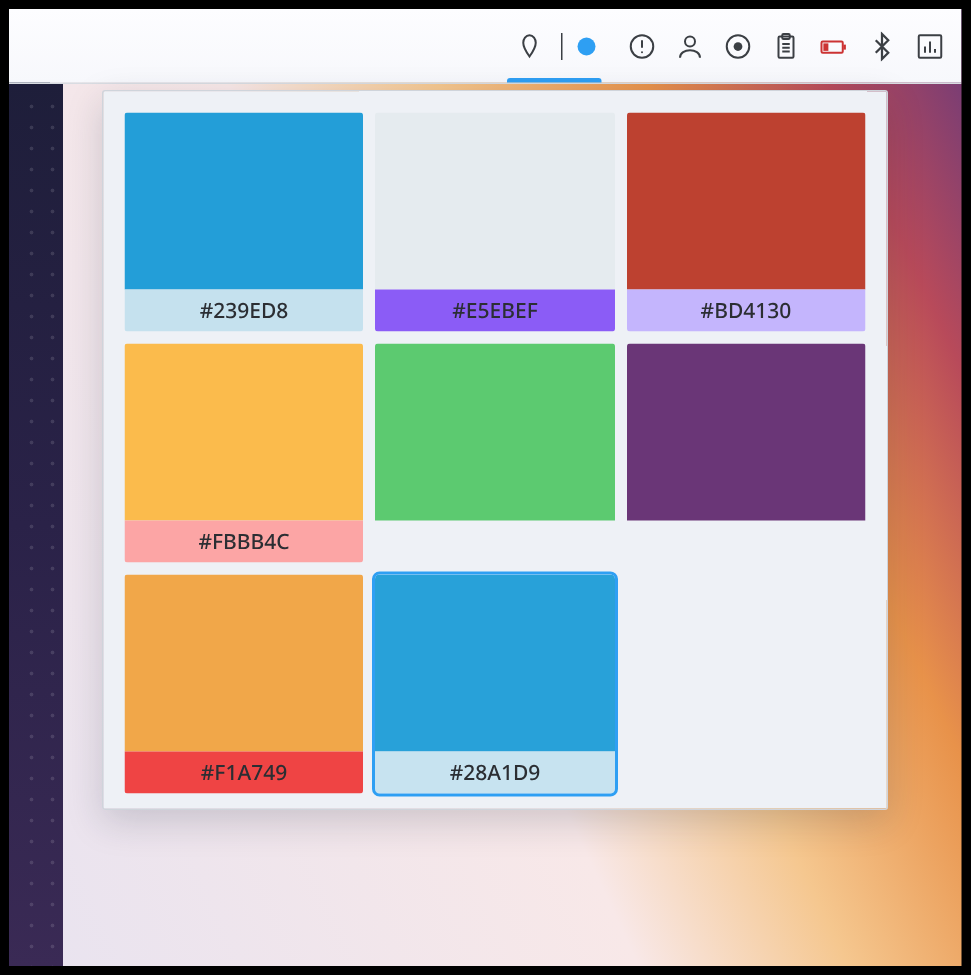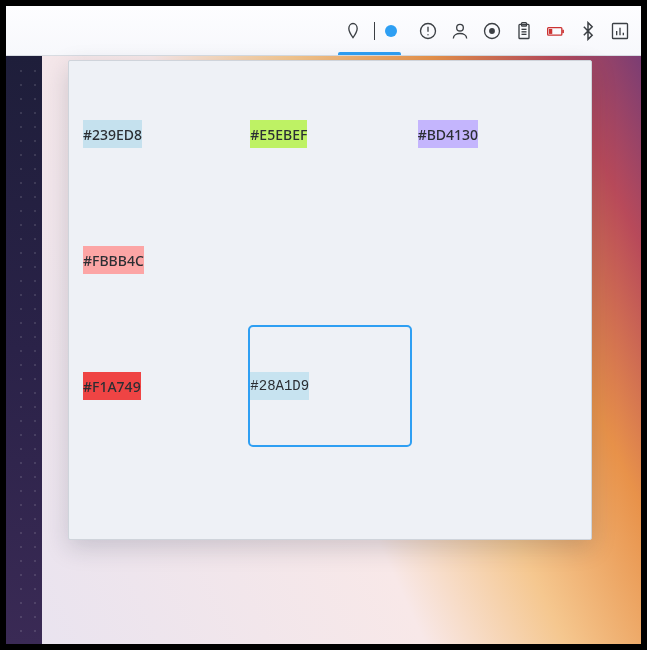--- a/index.html
+++ b/index.html
@@ -46,30 +46,29 @@
   .dot-blue { width:12px; height:12px; border-radius:50%; background:#2e9ff3; }
 
   .popup {
     position: absolute; top: 54px; left: 62px; width: 524px; height: 480px;
     background: #eef1f6; border:1px solid #cfd4db; border-radius:2px;
     box-shadow: 0 8px 24px rgba(30,40,60,.18);
     padding: 14px; overflow-y:auto;
   }
   .grid { display:grid; grid-template-columns: repeat(3, 1fr); gap: 8px; }
   .swatch {
-    display:flex; border-radius:2px; overflow:hidden;
+    display:flex; flex-direction:column; border-radius:2px; overflow:hidden;
     cursor:pointer;
-    align-items:center;
   }
   .swatch .chip { height:118px; }
   .swatch .label {
     height:28px; display:flex; align-items:center; justify-content:center;
     font-size:14px; color:#2b2e33; font-weight:500;
   }
-  .swatch.selected { outline:2px solid #2e9ff3; outline-offset:0; border-radius:3px;font-family:Liberation Mono, monospace; }
+  .swatch.selected { outline:2px solid #2e9ff3; outline-offset:0; border-radius:3px; }
 </style>
 </head>
 <body>
 
 <div class="desktop">
   <div class="dots"></div>
 
   <div class="topbar">
 
     <div class="active-app">
@@ -135,21 +134,21 @@
   </div>
 
   <div class="popup">
     <div class="grid" id="swatch-grid">
         <div class="swatch">
           <div class="chip" style="background:#239ED8"></div>
           <div class="label" style="background:#c5e1ee">#239ED8</div>
         </div>
         <div class="swatch">
           <div class="chip" style="background:#E5EBEF"></div>
-          <div class="label" style="background:#bef264">#E5EBEF</div>
+          <div class="label" style="background:#8b5cf6">#E5EBEF</div>
         </div>
         <div class="swatch">
           <div class="chip" style="background:#BD4130"></div>
           <div class="label" style="background:#c4b5fd">#BD4130</div>
         </div>
         <div class="swatch">
           <div class="chip" style="background:#FBBB4C"></div>
           <div class="label" style="background:#fca5a5">#FBBB4C</div>
         </div>
         <div class="swatch">

